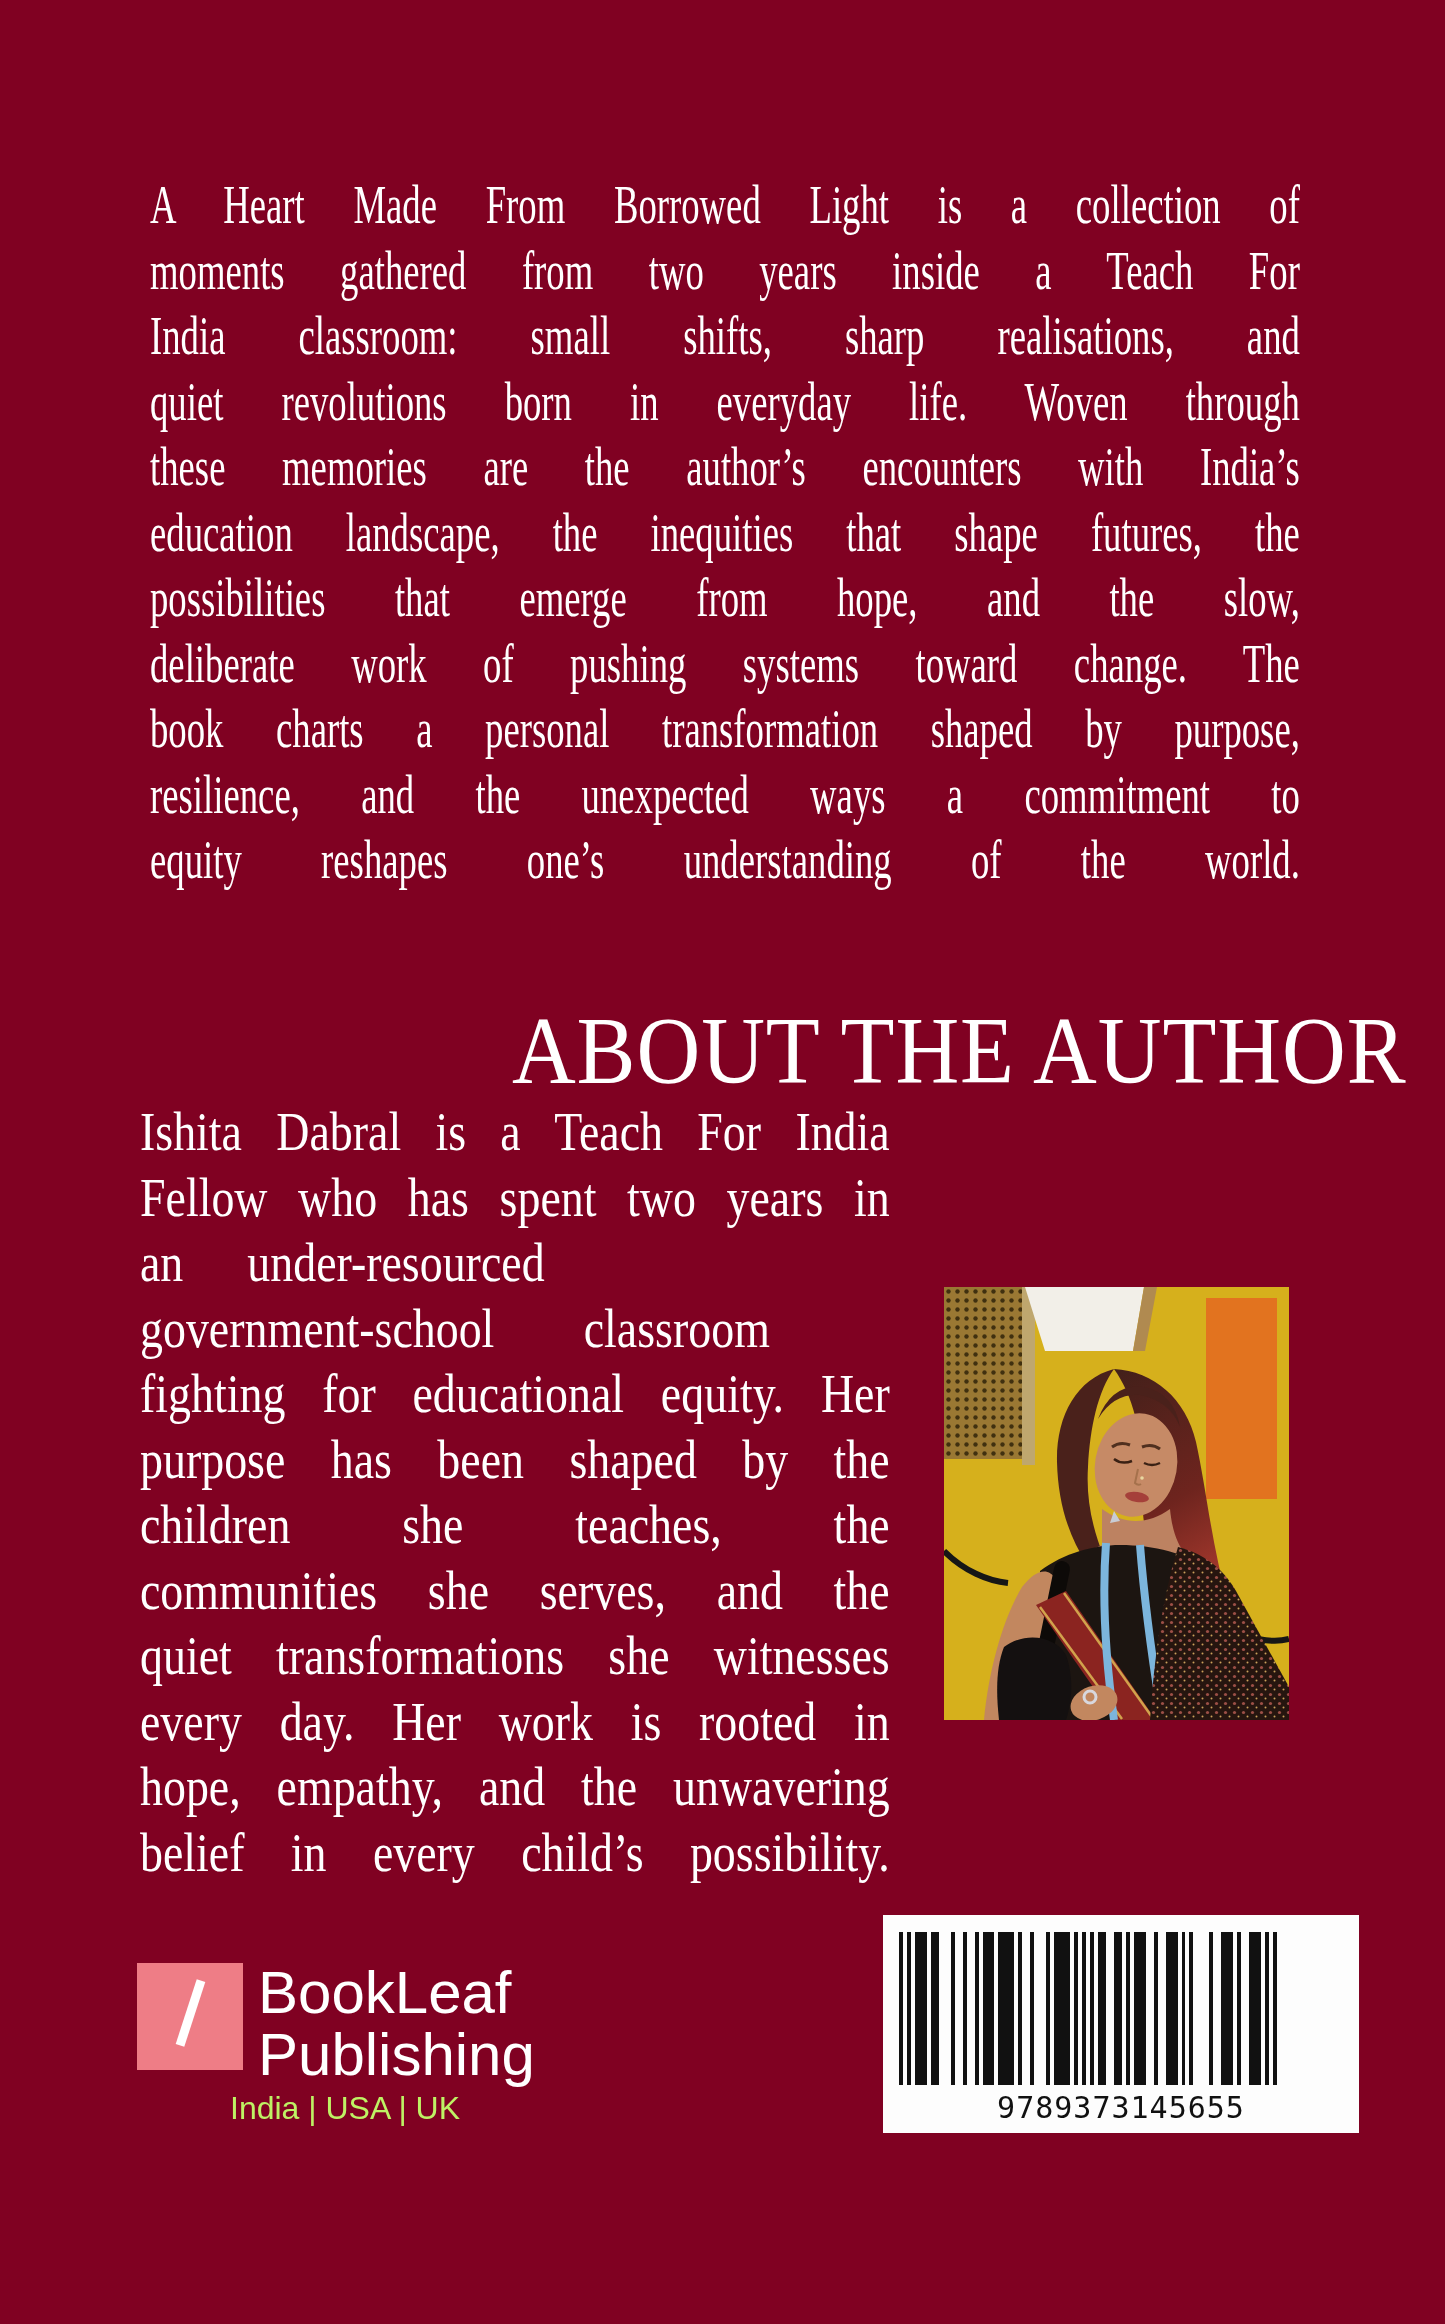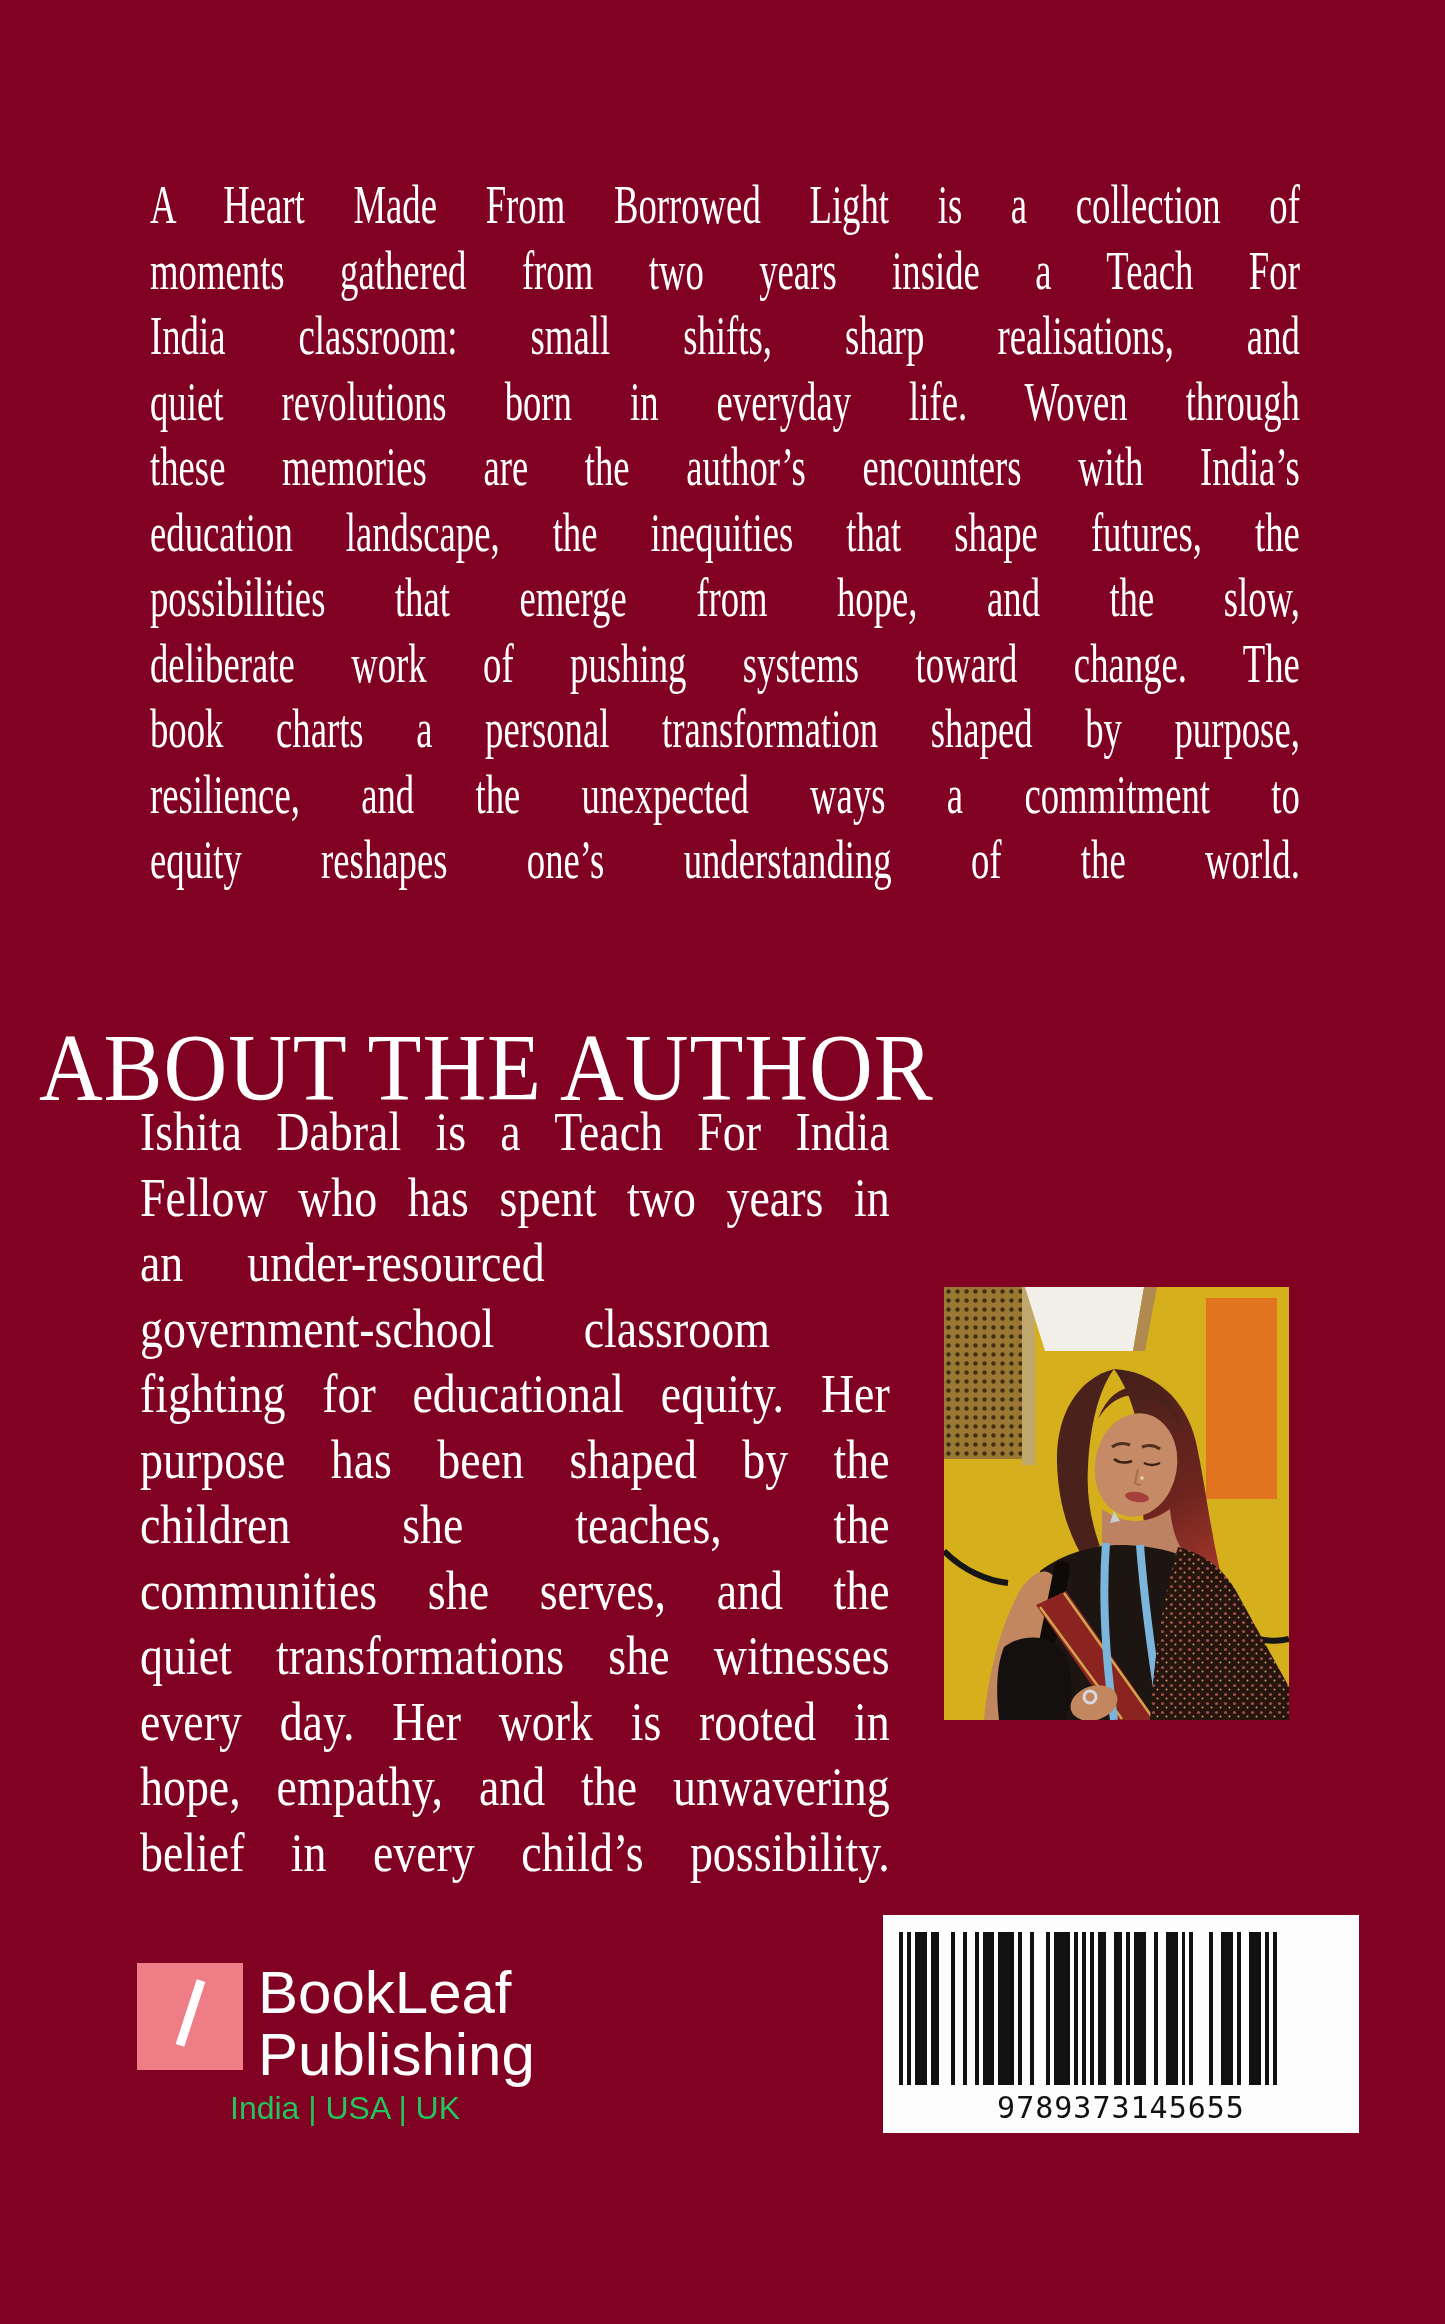--- a/index.html
+++ b/index.html
@@ -25,22 +25,21 @@
   }
   .synopsis{position:absolute;left:150px;top:173px;width:1150px;}
   .synopsis .squeeze{width:1691px;transform:scaleX(0.68);}
   .bio{position:absolute;left:140px;top:1100px;width:750px;}
   .bio .squeeze{width:882px;transform:scaleX(0.85);}
   .bio .squeeze .jline:nth-child(3){width:476px;}
   .bio .squeeze .jline:nth-child(4){width:741px;}
   
   .about-heading{
     position:absolute;left:0;top:996px;width:1445px;
-    text-align:left;
-    margin-top:17px;
+    text-align:right;
   }
   .about-heading span{
     display:inline-block;
     transform:scaleX(0.92);
     transform-origin:50% 50%;
     font-size:96px;
     line-height:110px;
     letter-spacing:1px;
     color:#ffffff;
     white-space:nowrap;
@@ -61,21 +60,21 @@
     position:absolute;left:258px;top:1962px;
     font-family:"Liberation Sans","DejaVu Sans",sans-serif;
     font-weight:300;
     font-size:60px;line-height:62px;color:#ffffff;
     white-space:nowrap;
   }
   .publisher-regions{
     position:absolute;left:230px;top:2090px;
     font-family:"Liberation Sans","DejaVu Sans",sans-serif;
     font-weight:300;
-    font-size:32px;line-height:36px;color:#22c55e;
+    font-size:32px;line-height:36px;color:#bef264;
     white-space:nowrap;
   }
   
   .barcode-box{
     position:absolute;left:883px;top:1915px;width:476px;height:218px;
     background:#fdfdfd;
   }
   .barcode-bars{
     position:absolute;left:16px;top:17px;width:378px;height:153px;
   }

